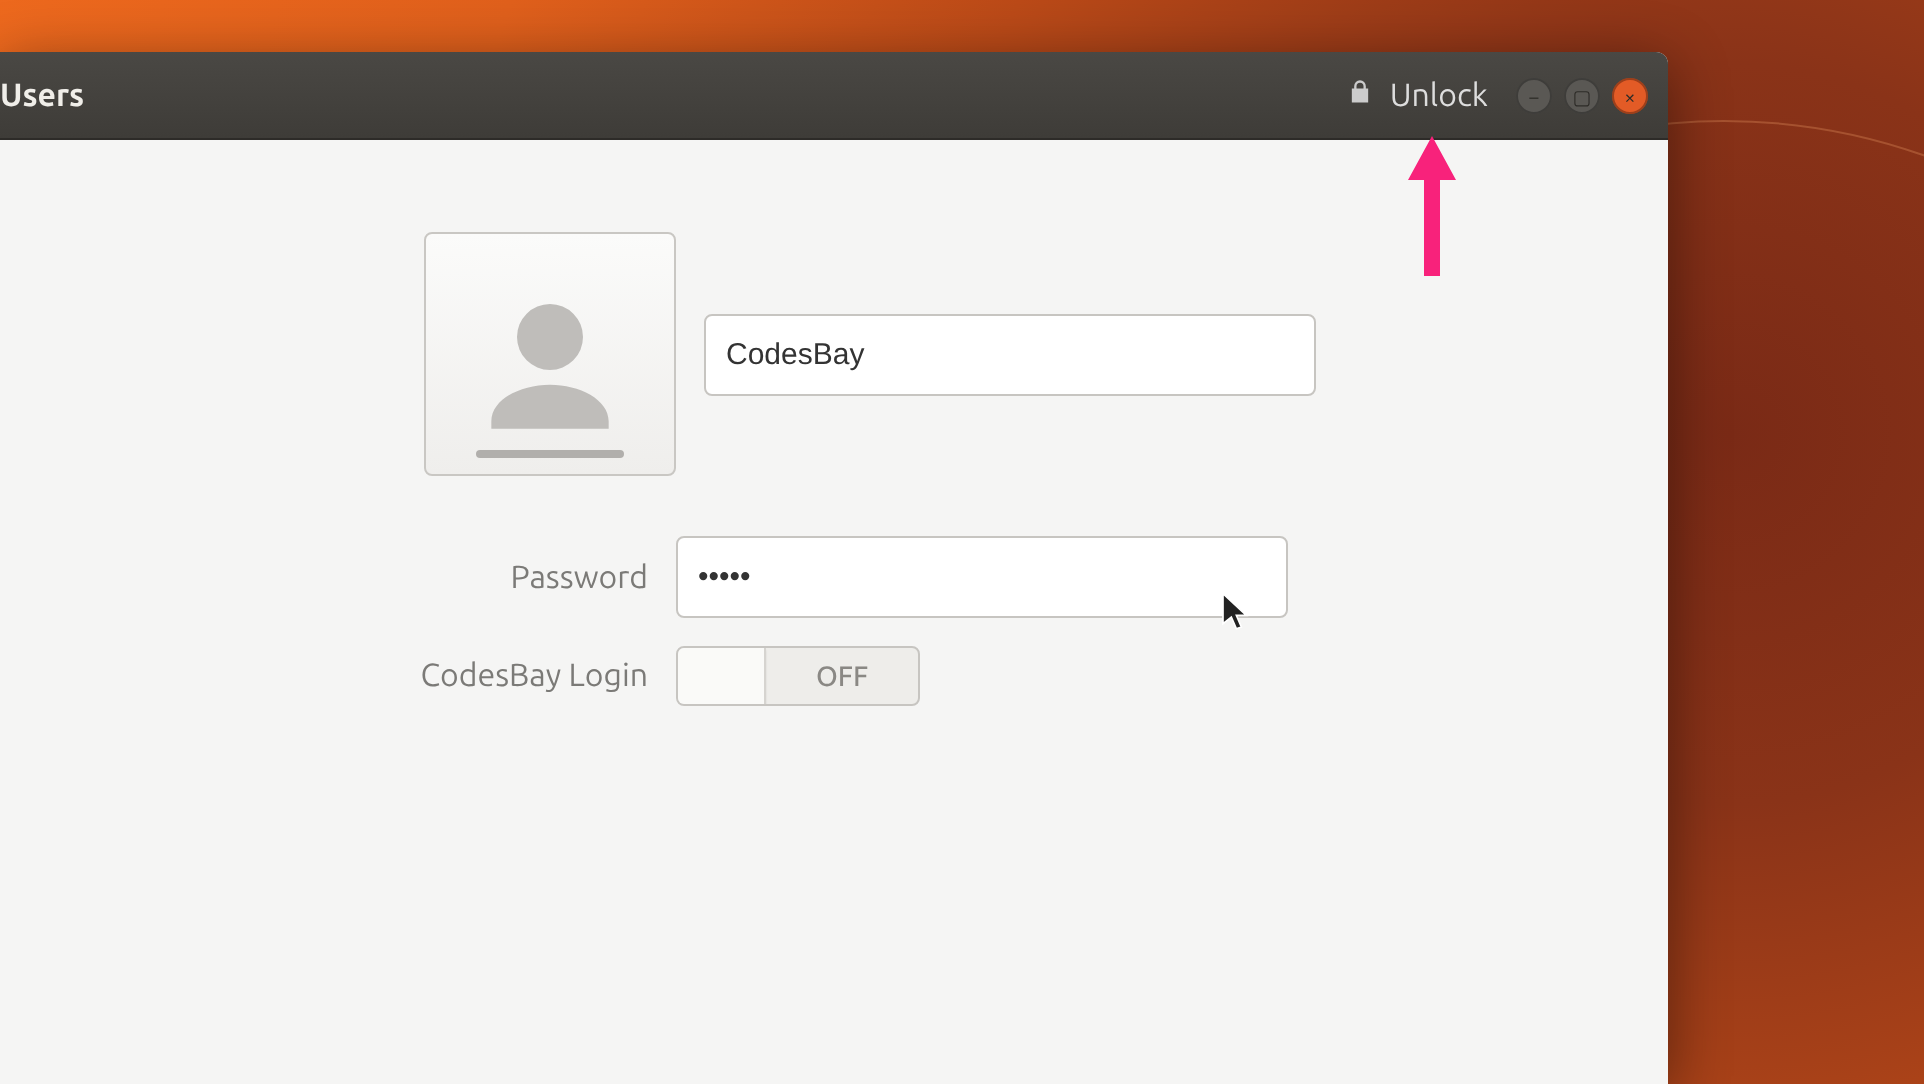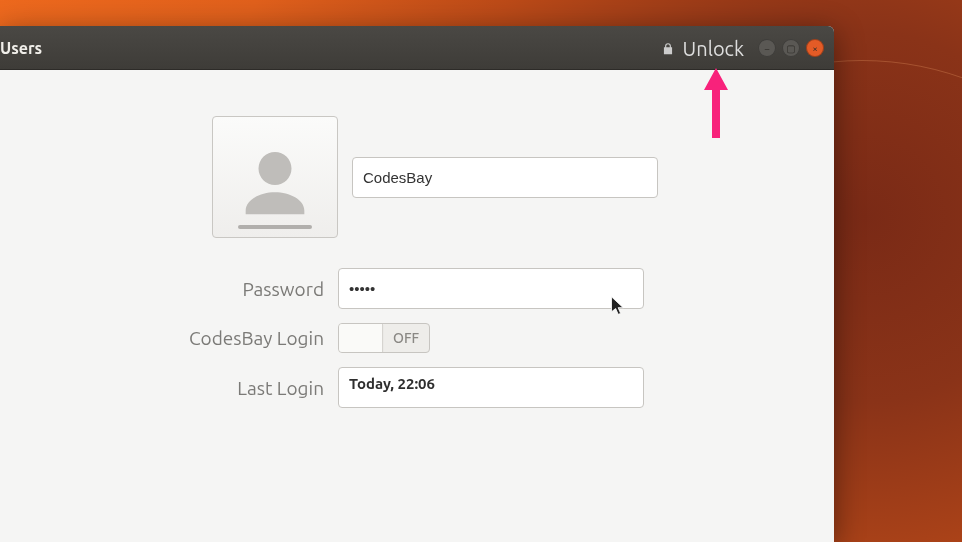--- a/index.html
+++ b/index.html
@@ -24,39 +24,39 @@
       background: linear-gradient(#4a4844, #3e3c38);
       border-bottom: 1px solid #2d2b28;
       display:flex; align-items:center; justify-content:flex-start;
       position:relative; color:#eee;
       border-top-right-radius: 6px;
     }
     .title { font-weight:600; font-size:16px; color:#f0eee9; }
     .unlock-area {
       position:absolute; right: 90px; top:0; height:44px;
       display:flex; align-items:center; gap:8px;
-      color:#ddd; font-size:20px; cursor:pointer;
+      color:#ddd; font-size:16px; cursor:pointer;
     }
     .unlock-area svg { fill:#ccc; width:14px; height:14px; }
     .winbtns {
       position:absolute; right:10px; top:0; height:44px;
       display:flex; align-items:center; gap:6px;
     }
     .winbtn {
       width:18px; height:18px; border-radius:50%; background:#5a5854;
       display:flex; align-items:center; justify-content:center;
       font-size:10px; color:#2e2c28; box-shadow: inset 0 0 0 1px rgba(0,0,0,.3);
       cursor:pointer;
     }
     .winbtn.close { background:#e35b26; }
 
     .content { padding: 46px 40px 0 40px; }
     .row { display:flex; align-items:center; gap:14px; margin-bottom: 14px; }
     .row label {
-      width: 284px; text-align:right; color:#7b7a77; font-size:19px;
+      width: 284px; text-align:right; color:#7b7a77; font-size:16px;
     }
     .textbox {
       width: 306px; height:41px;
       border:1px solid #c7c5c1; border-radius:4px;
       background:#fff; padding: 5px 10px; font-size:15px; color:#333;
     }
     .textbox.bold { font-weight:600; color:#2e2e2e;}
     .avatar {
       width:126px; height:122px; border:1px solid #c9c7c3; border-radius:4px;
       background: linear-gradient(#fbfbfa,#efeeec);
@@ -70,21 +70,21 @@
     .toggle {
       display:flex; align-items:center; height:30px;
       border:1px solid #c7c5c1; border-radius:4px; overflow:hidden;
       background:#eeedea;
     }
     .toggle .knob {
       width:44px; height:28px; background:#fafaf8; border-right:1px solid #d6d4d0;
       box-shadow: 0 1px 1px rgba(0,0,0,.1);
     }
     .toggle .state {
-      padding: 0 10px; font-size:14px; color:#8a8884; font-weight:500;
+      padding: 0 25px; font-size:14px; color:#8a8884; font-weight:500;
     }
 
     .arrow-annot {
       position:absolute; left:702px; top:68px; pointer-events:none;
     }
     .cursor {
       position:absolute; left:610px; top:296px; pointer-events:none;
     }
     .cursor svg { width:18px; height:20px; }
   </style>
@@ -132,24 +132,20 @@
     </div>
 
     <div class="row">
       <label>CodesBay Login</label>
       <div class="toggle">
         <div class="knob"></div>
         <div class="state">OFF</div>
       </div>
     </div>
 
-    <div class="row">
-      <label>Last Login</label>
-      <div class="textbox bold" style="line-height:22px;">Today, 22:06</div>
-    </div>
 
   </div>
 </div>
 
 <div class="arrow-annot">
   <svg width="28" height="70" viewBox="0 0 28 70">
     <path d="M14 0 L26 22 L18 22 L18 70 L10 70 L10 22 L2 22 Z" fill="#f8227b"></path>
   </svg>
 </div>
 

